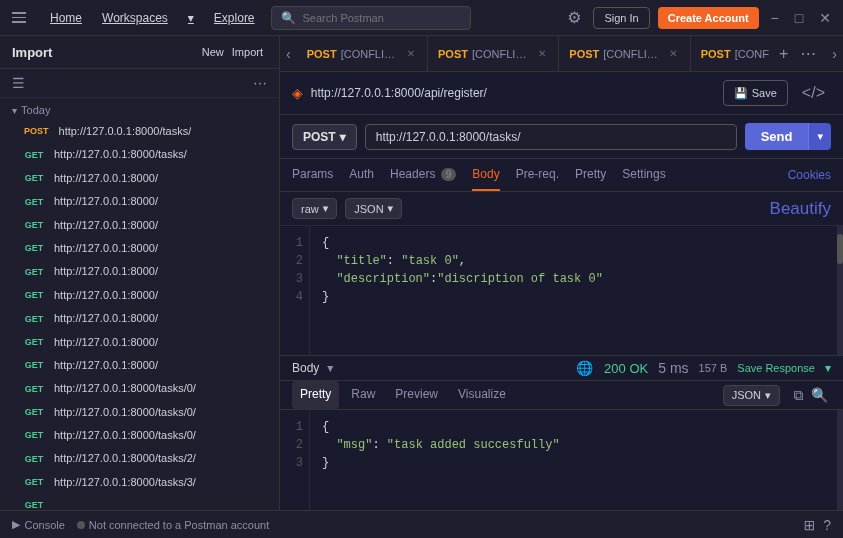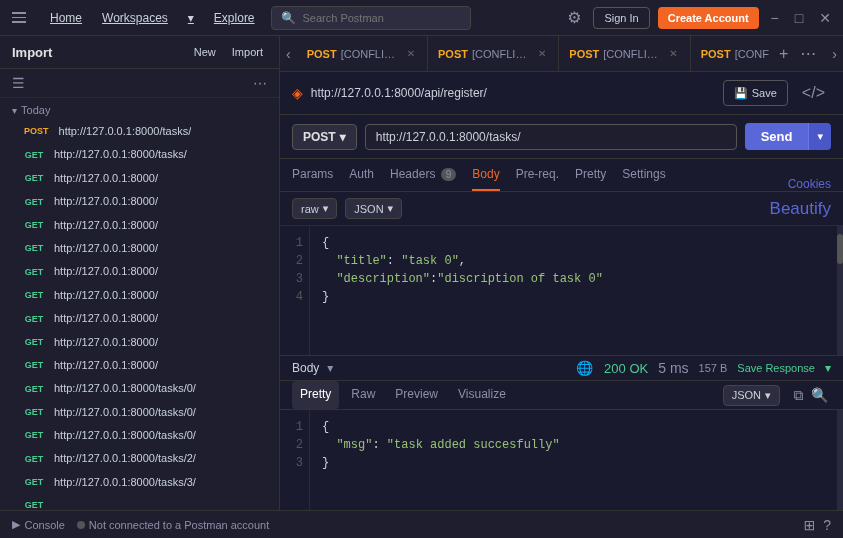--- a/index.html
+++ b/index.html
@@ -22,21 +22,21 @@
     .window-controls { display: flex; gap: 8px; align-items: center; }
     .win-btn { background: none; border: none; color: #8b8fa8; cursor: pointer; font-size: 14px; padding: 2px 4px; }
 
     
     .main { display: flex; flex: 1; overflow: hidden; }
 
     
     .sidebar { width: 280px; background: #1e1e2e; border-right: 1px solid #333; display: flex; flex-direction: column; flex-shrink: 0; }
     .sidebar-header { display: flex; align-items: center; justify-content: space-between; padding: 8px 12px; border-bottom: 1px solid #333; }
     .sidebar-title { font-size: 13px; font-weight: 600; color: #e0e0e0; }
-    .sidebar-header-btns { display: flex; gap: 8px; }
+    .sidebar-header-btns { display: flex; }
     .sidebar-btn { background: none; border: none; color: #c9d1d9; cursor: pointer; font-size: 11px; padding: 2px 4px; }
     .sidebar-filter { display: flex; align-items: center; padding: 6px 12px; border-bottom: 1px solid #2a2a3e; }
     .filter-icon { color: #8b8fa8; font-size: 14px; cursor: pointer; }
     .more-icon { color: #8b8fa8; font-size: 14px; cursor: pointer; margin-left: auto; }
     .sidebar-list { overflow-y: auto; flex: 1; }
     .sidebar-list::-webkit-scrollbar { width: 4px; }
     .sidebar-list::-webkit-scrollbar-track { background: transparent; }
     .sidebar-list::-webkit-scrollbar-thumb { background: #444; border-radius: 2px; }
     .group-label { display: flex; align-items: center; gap: 4px; padding: 6px 12px 4px; color: #8b8fa8; font-size: 11px; cursor: pointer; }
     .group-arrow { font-size: 10px; }
@@ -75,21 +75,21 @@
     
     .method-url-row { display: flex; align-items: center; gap: 8px; padding: 8px 12px; border-bottom: 1px solid #333; flex-shrink: 0; }
     .method-select { display: flex; align-items: center; gap: 4px; background: #2d2d3f; border: 1px solid #555; border-radius: 4px; padding: 5px 10px; cursor: pointer; color: #e0e0e0; font-size: 12px; font-weight: 600; }
     .url-input-wrap { flex: 1; }
     .url-input { width: 100%; background: #1e1e2e; border: 1px solid #555; border-radius: 4px; padding: 5px 10px; color: #c9d1d9; font-size: 12px; outline: none; }
     .send-btn-wrap { display: flex; border-radius: 4px; overflow: hidden; }
     .send-btn { background: #5a67d8; color: #fff; border: none; padding: 6px 16px; cursor: pointer; font-size: 13px; font-weight: 600; }
     .send-arrow { background: #4a57c8; border: none; border-left: 1px solid #6a77e8; color: #fff; padding: 6px 8px; cursor: pointer; font-size: 11px; }
 
     
-    .req-tabs { display: flex; align-items: flex-end; padding: 0 12px; border-bottom: 1px solid #333; gap: 16px; flex-shrink: 0; }
+    .req-tabs { display: flex; align-items: center; padding: 0 12px; border-bottom: 1px solid #333; gap: 16px; flex-shrink: 0; }
     .req-tab { padding: 8px 0; cursor: pointer; color: #8b8fa8; font-size: 12px; border-bottom: 2px solid transparent; }
     .req-tab.active { color: #f26522; border-bottom-color: #f26522; }
     .req-tab-badge { background: #555; border-radius: 8px; padding: 1px 5px; font-size: 10px; margin-left: 2px; }
     .cookies-link { margin-left: auto; color: #5a67d8; font-size: 12px; cursor: pointer; }
 
     
     .body-editor { display: flex; flex-direction: column; flex: 1; overflow: hidden; }
     .body-toolbar { display: flex; align-items: center; padding: 6px 12px; gap: 8px; border-bottom: 1px solid #2a2a3e; flex-shrink: 0; }
     .format-select { display: flex; align-items: center; gap: 4px; background: #2d2d3f; border: 1px solid #444; border-radius: 4px; padding: 3px 8px; cursor: pointer; color: #c9d1d9; font-size: 11px; }
     .beautify-btn { margin-left: auto; color: #5a67d8; font-size: 17px; cursor: pointer; background: none; border: none; }

